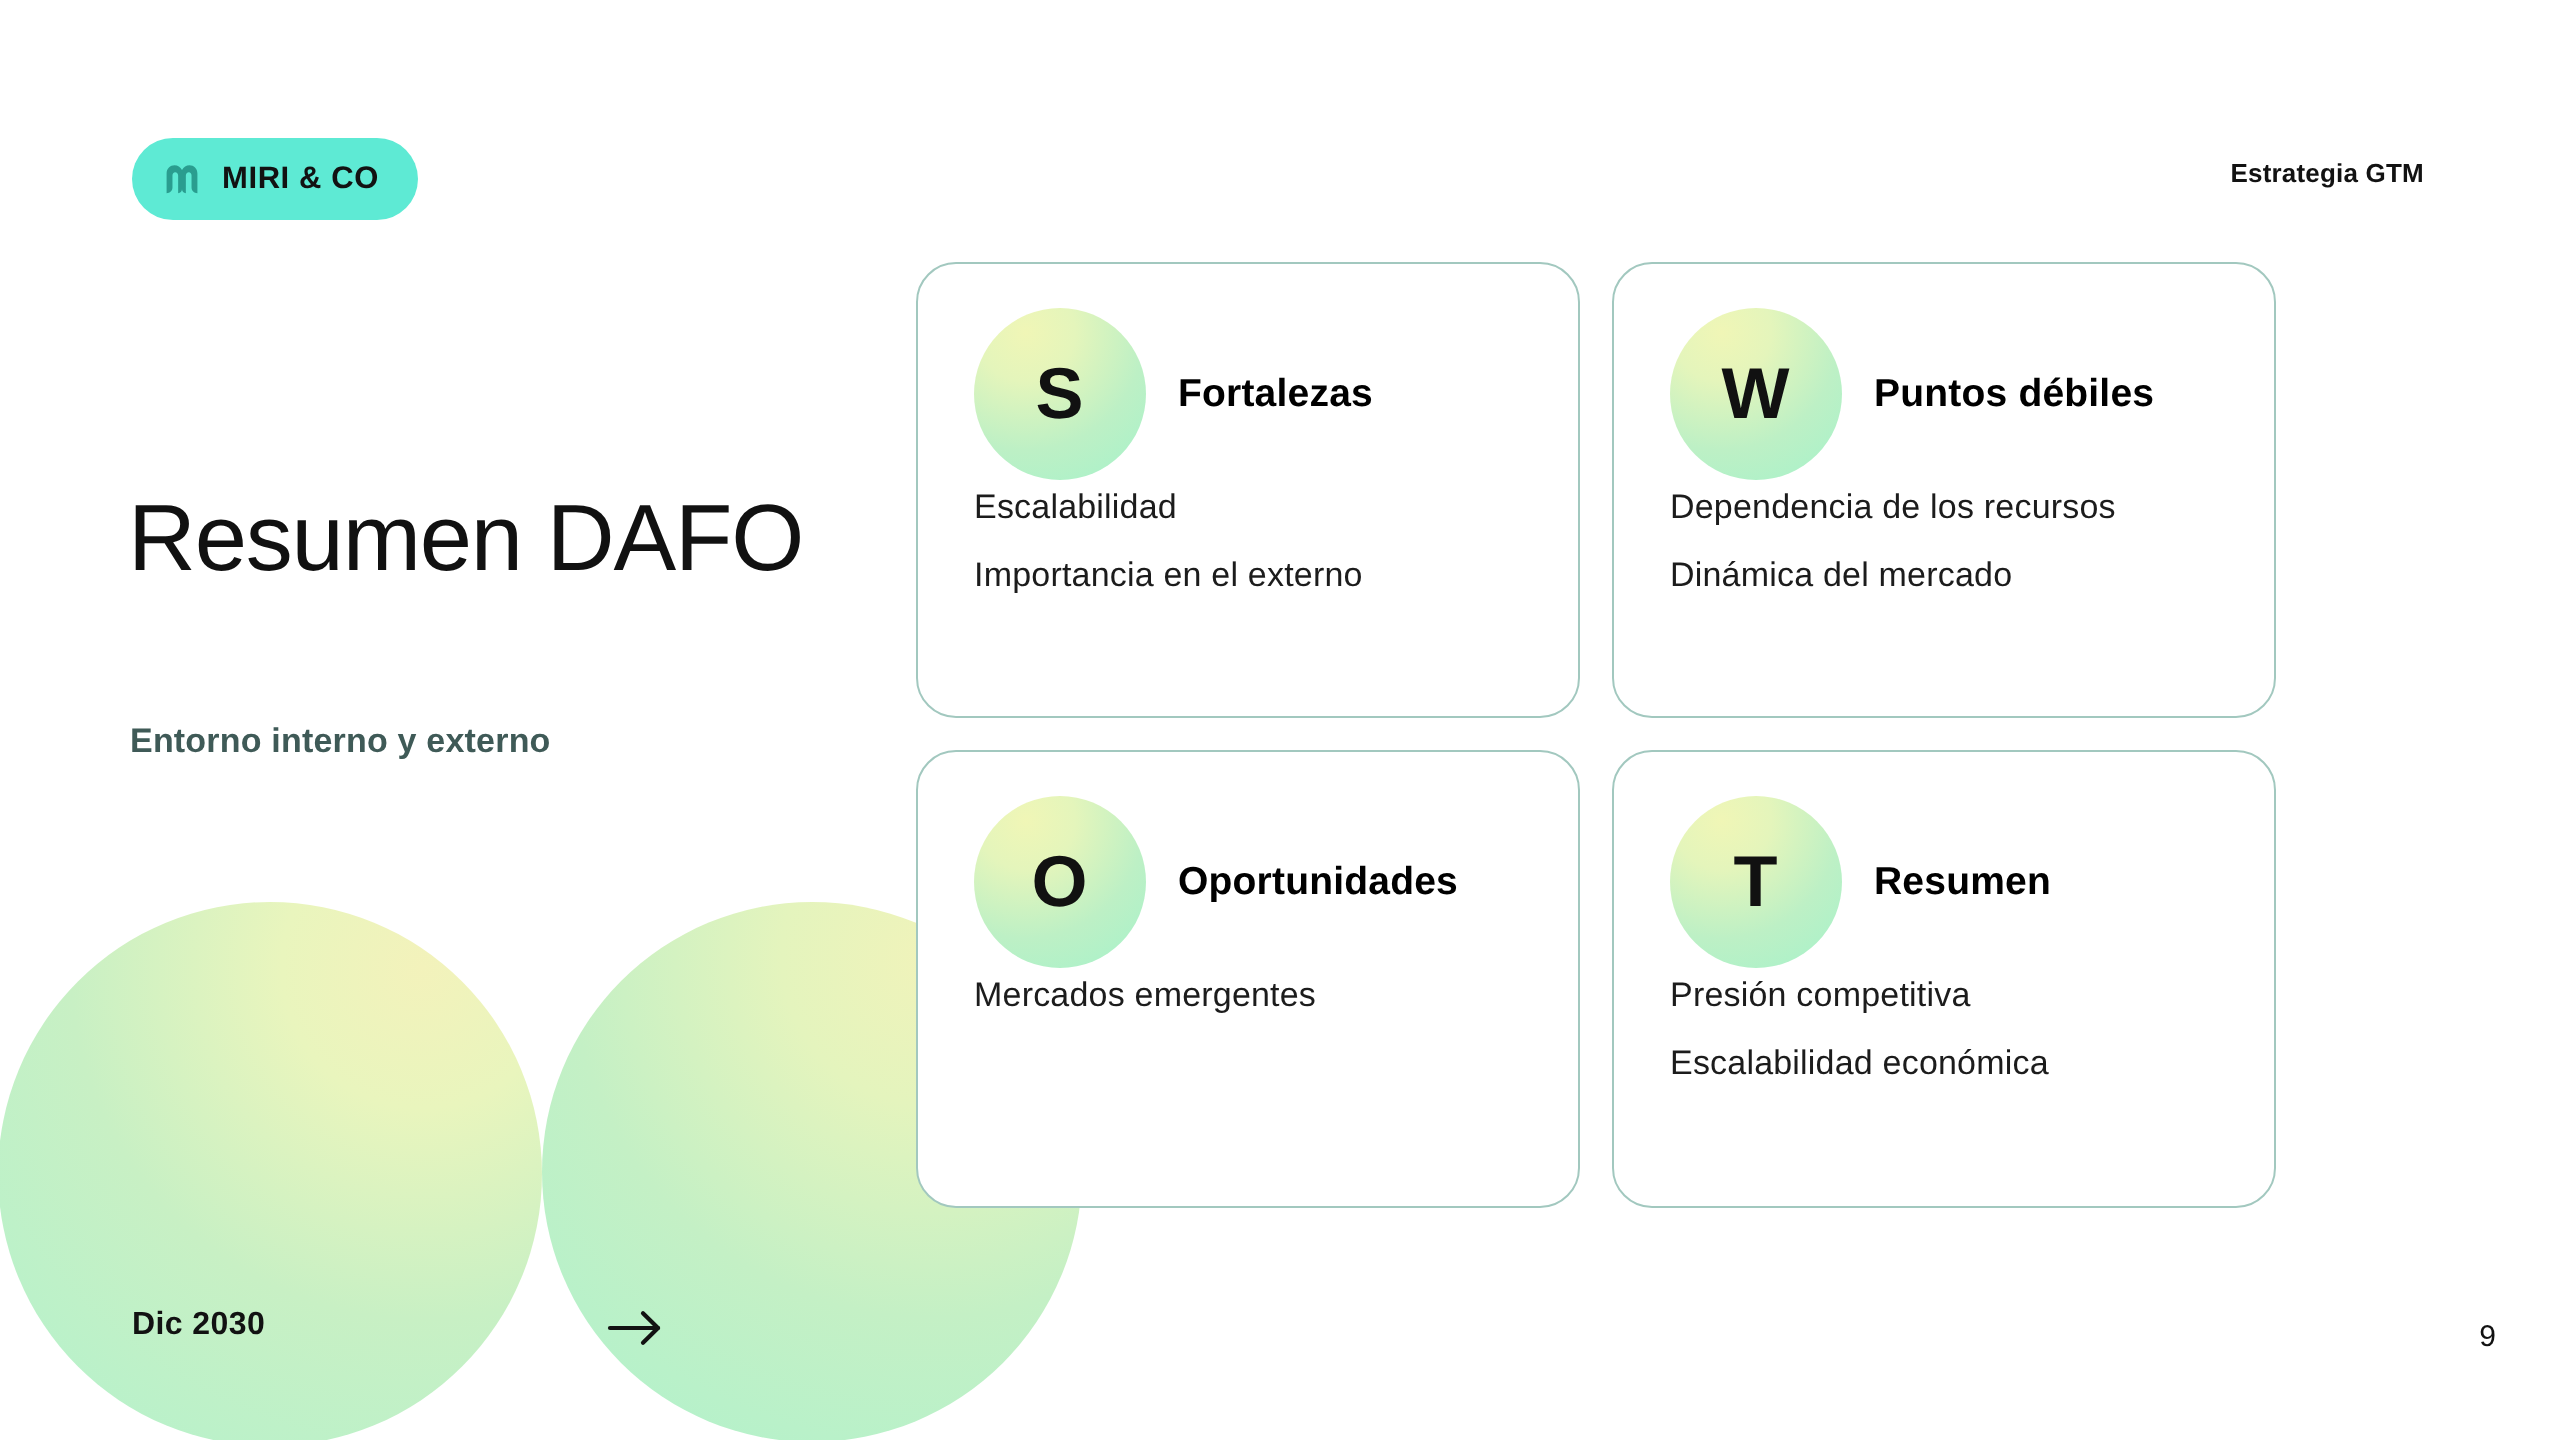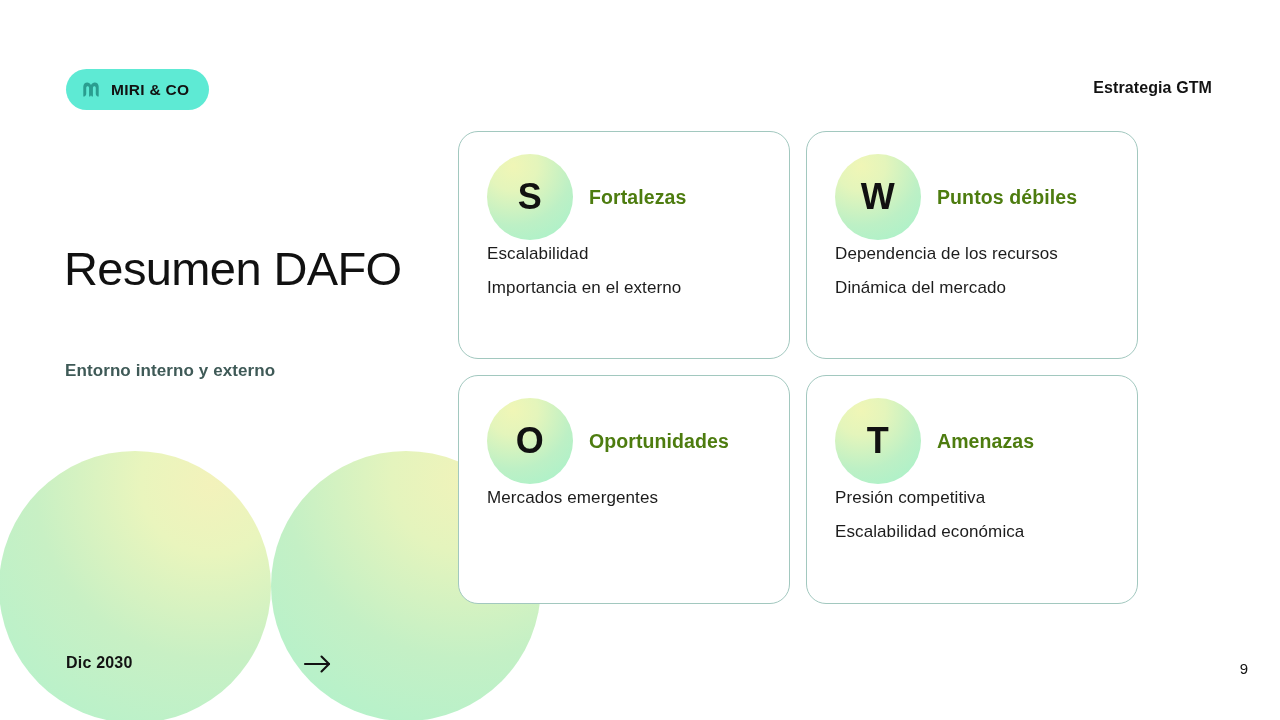--- a/index.html
+++ b/index.html
@@ -57,21 +57,21 @@
     font-size: 15.5px;
     font-weight: bold;
     letter-spacing: 0.3px;
     color: #121212;
     white-space: nowrap;
   }
   #header-right {
     position: absolute;
     right: 68px;
     top: 79px;
-    font-size: 16px;
+    font-size: 13px;
     font-weight: bold;
     color: #121212;
     letter-spacing: 0.1px;
   }
 
   
   #page-title {
     position: absolute;
     left: 64px;
     top: 212px;
@@ -157,21 +157,21 @@
   .swot-letter {
     font-size: 36px;
     font-weight: bold;
     color: #111111;
     line-height: 1;
     letter-spacing: 0.5px;
   }
   .swot-title {
     font-size: 19.5px;
     font-weight: bold;
-    color: #4d7c0f;
+    color: #000000;
     letter-spacing: 0.1px;
   }
   .swot-points {
     display: flex;
     flex-direction: column;
     gap: 6px;
   }
   .swot-point {
     font-size: 17px;
     color: #1c1c1c;
@@ -246,21 +246,21 @@
       <div class="swot-points">
         <div class="swot-point">Mercados emergentes</div>
       </div>
     </div>
 
     <div class="swot-card">
       <div class="swot-head">
         <div class="swot-badge">
           <span class="swot-letter">T</span>
         </div>
-        <div class="swot-title">Amenazas</div>
+        <div class="swot-title">Resumen</div>
       </div>
       <div class="swot-points">
         <div class="swot-point">Presión competitiva</div>
         <div class="swot-point">Escalabilidad económica</div>
       </div>
     </div>
 
   </div>
 </div>
 

